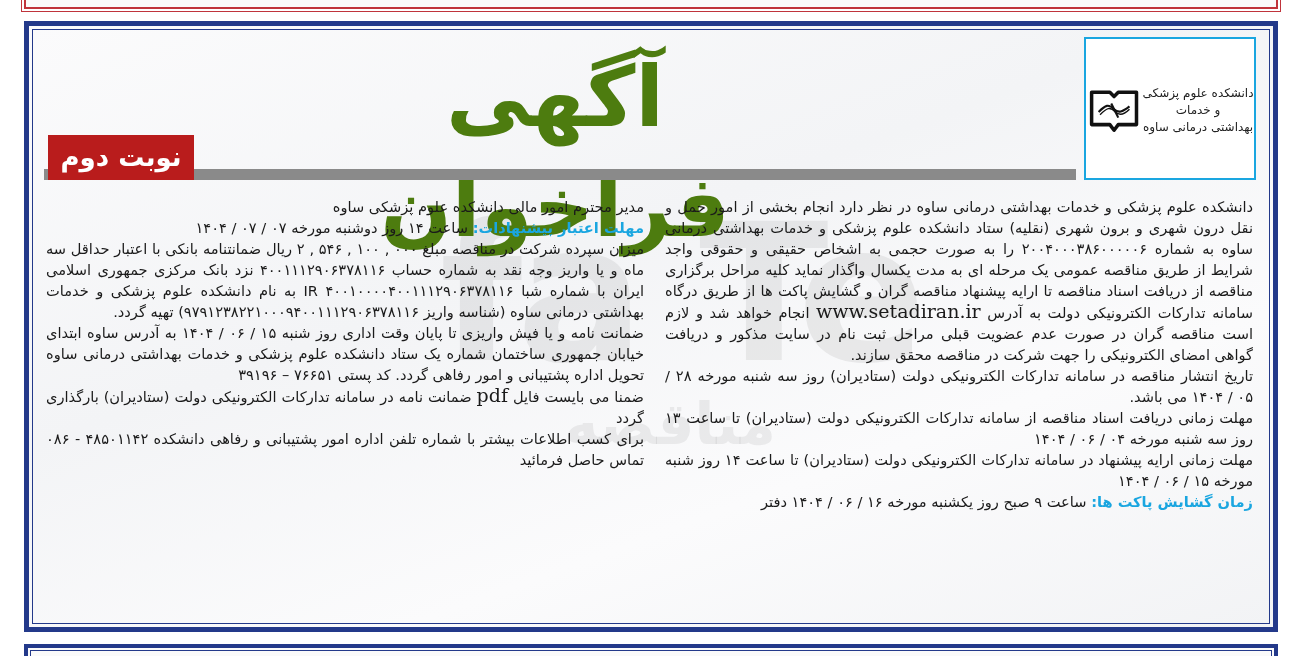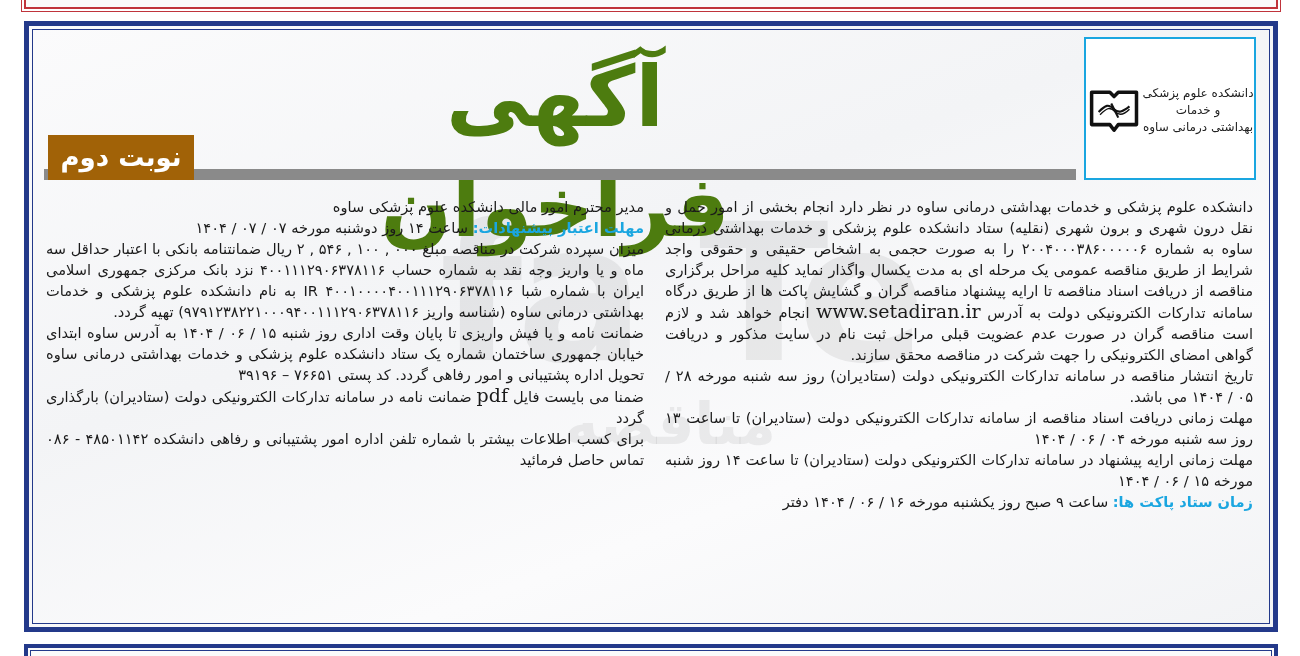--- a/index.html
+++ b/index.html
@@ -58,21 +58,21 @@
       font-weight: bold; font-size: 84px; line-height: 110px; color: #4d7c0f;
       letter-spacing: -2px;
     }
 
     .title-bar {
       position: absolute; left: 44px; top: 169px; width: 1032px; height: 11px;
       background: #8a8a8a;
     }
     .badge {
       position: absolute; left: 48px; top: 135px; width: 146px; height: 45px;
-      background: #a16207; color: #fff; direction: rtl; text-align: center;
+      background: #b91c1c; color: #fff; direction: rtl; text-align: center;
       font-weight: bold; font-size: 26px; line-height: 44px;
     }
 
     .col {
       position: absolute; direction: rtl; text-align: justify; text-align-last: right;
       font-family: "DejaVu Sans", sans-serif; font-size: 14.6px; line-height: 21px;
       color: #1a1a1a;
     }
     .col-right { left: 665px; top: 196px; width: 588px; }
     .col-left { left: 46px; top: 196px; width: 598px; }
@@ -113,21 +113,21 @@
 <div class="col col-right">
   <p>
     <span>دانشکده علوم پزشکی و خدمات بهداشتی درمانی ساوه در نظر دارد انجام بخشی از امور حمل و نقل درون شهری و برون شهری (نقلیه) ستاد دانشکده علوم پزشکی و خدمات بهداشتی درمانی ساوه به شماره ۲۰۰۴۰۰۰۳۸۶۰۰۰۰۰۶ را به صورت حجمی به اشخاص حقیقی و حقوقی واجد شرایط از طریق مناقصه عمومی یک مرحله ای به مدت یکسال واگذار نماید کلیه مراحل برگزاری مناقصه از دریافت اسناد مناقصه تا ارایه پیشنهاد مناقصه گران و گشایش پاکت ها از طریق درگاه سامانه تدارکات الکترونیکی دولت به آدرس</span>
     <span class="latin">www.setadiran.ir</span>
     <span>انجام خواهد شد و لازم است مناقصه گران در صورت عدم عضویت قبلی مراحل ثبت نام در سایت مذکور و دریافت گواهی امضای الکترونیکی را جهت شرکت در مناقصه محقق سازند.</span>
   </p>
   <p>تاریخ انتشار مناقصه در سامانه تدارکات الکترونیکی دولت (ستادیران) روز سه شنبه مورخه ۲۸ / ۰۵ / ۱۴۰۴ می باشد.</p>
   <p>مهلت زمانی دریافت اسناد مناقصه از سامانه تدارکات الکترونیکی دولت (ستادیران) تا ساعت ۱۳ روز سه شنبه مورخه ۰۴ / ۰۶ / ۱۴۰۴</p>
   <p>مهلت زمانی ارایه پیشنهاد در سامانه تدارکات الکترونیکی دولت (ستادیران) تا ساعت ۱۴ روز شنبه مورخه ۱۵ / ۰۶ / ۱۴۰۴</p>
   <p>
-    <span class="hl">زمان ستاد پاکت ها:</span>
+    <span class="hl">زمان گشایش پاکت ها:</span>
     <span>ساعت ۹ صبح روز یکشنبه مورخه ۱۶ / ۰۶ / ۱۴۰۴ دفتر</span>
   </p>
 </div>
 
 <div class="col col-left">
   <p>مدیر محترم امور مالی دانشکده علوم پزشکی ساوه</p>
   <p>
     <span class="hl">مهلت اعتبار پیشنهادات:</span>
     <span>ساعت ۱۴ روز دوشنبه مورخه ۰۷ / ۰۷ / ۱۴۰۴</span>
   </p>

